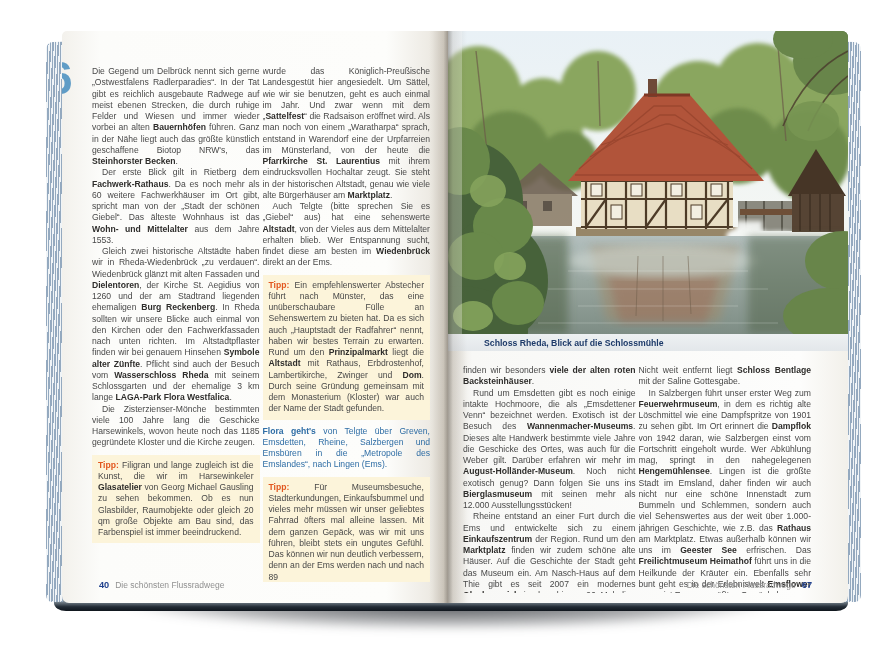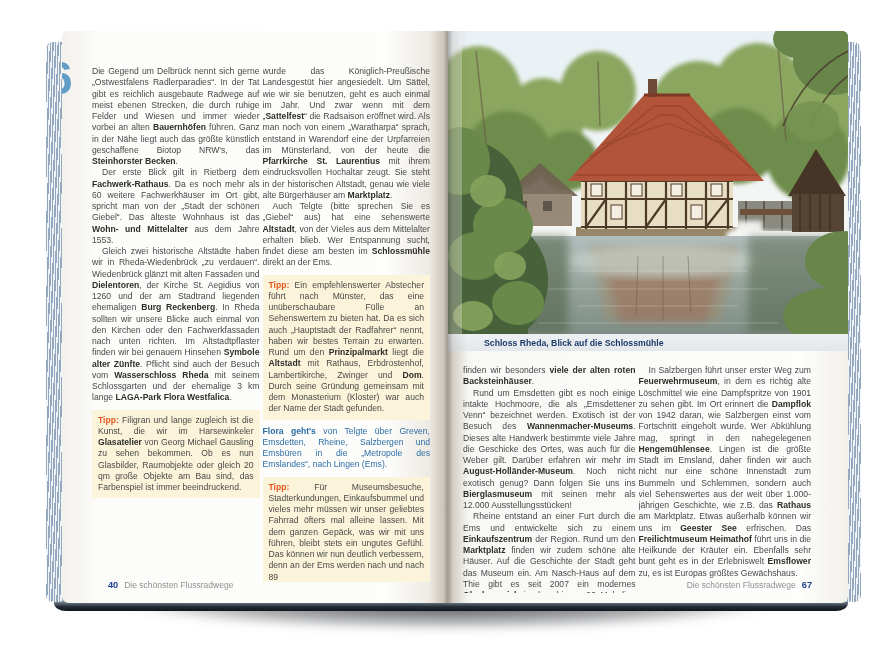--- a/index.html
+++ b/index.html
@@ -49,21 +49,21 @@
   .col{flex:1;min-width:0;overflow:hidden}
   .col p{margin:0;font-size:8.6px;line-height:11.25px;text-align:justify;color:#484848;
          -webkit-hyphens:auto;hyphens:auto}
   .col p.ind{text-indent:10px}
   .col p.tip{background:var(--tip-bg,#fcf4da);padding:5px 6px;margin:6px 0;text-indent:0}
   .b{font-weight:700;color:#2e2d2b}
   .c-tip{color:var(--tip-label,#e2571f);font-weight:700}
   .c-blue{color:var(--accent,#2e6da5)}
   .footer{position:absolute;bottom:13px;font-size:8.5px;color:#909090;display:flex;gap:6px;align-items:baseline}
   .footer .pnum{font-weight:700;color:var(--pagenum,#21418d);font-size:9.2px}
-  .page-left .footer{left:46px}
+  .page-left .footer{left:37px}
   .page-right .footer{right:36px}
   .chapter-num{
     position:absolute;left:-15px;top:24px;font-size:46px;font-weight:700;
     color:#5f9cc6;letter-spacing:0;line-height:1;
   }
   
   .photo-wrap{position:absolute;left:0;top:0;width:400px;height:303px;overflow:hidden}
   .photo-wrap svg{display:block}
   .caption{
     position:absolute;left:0;top:303px;width:400px;height:17px;
@@ -81,25 +81,26 @@
   <div class="fore-edge left"></div>
   <div class="fore-edge right"></div>
 
   <div class="page page-left">
     <div class="chapter-num">6</div>
     <div class="cols">
       <div class="col">
           <p class=""><span>Die Gegend um Delbrück nennt sich gerne „Ostwestfalens Radlerparadies“. In der Tat gibt es reichlich ausgebaute Radwege auf meist ebenen Strecken, die durch ruhige Felder und Wiesen und immer wieder vorbei an alten </span><span class="b">Bauernhöfen</span><span> führen. Ganz in der Nähe liegt auch das größte künstlich geschaffene Biotop NRW's, das </span><span class="b">Steinhorster Becken</span><span>.</span></p>
           <p class="ind"><span>Der erste Blick gilt in Rietberg dem </span><span class="b">Fachwerk-Rathaus</span><span>. Da es noch mehr als 60 weitere Fachwerkhäuser im Ort gibt, spricht man von der „Stadt der schönen Giebel“. Das älteste Wohnhaus ist das </span><span class="b">Wohn- und Mittelalter</span><span> aus dem Jahre 1553.</span></p>
           <p class="ind"><span>Gleich zwei historische Altstädte haben wir in Rheda-Wiedenbrück „zu verdauen“. Wiedenbrück glänzt mit alten Fassaden und </span><span class="b">Dielentoren</span><span>, der Kirche St. Aegidius von 1260 und der am Stadtrand liegenden ehemaligen </span><span class="b">Burg Reckenberg</span><span>. In Rheda sollten wir unsere Blicke auch einmal von den Kirchen oder den Fachwerkfassaden nach unten richten. Im Altstadtpflaster finden wir bei genauem Hinsehen </span><span class="b">Symbole alter Zünfte</span><span>. Pflicht sind auch der Besuch vom </span><span class="b">Wasserschloss Rheda</span><span> mit seinem Schlossgarten und der ehemalige 3 km lange </span><span class="b">LAGA-Park Flora Westfalica</span><span>.</span></p>
+          <p class="ind"><span>Die Zisterzienser-Mönche bestimmten viele 100 Jahre lang die Geschicke Harsewinkels, wovon heute noch das 1185 gegründete Kloster und die Kirche zeugen.</span></p>
           <p class="tip "><span class="c-tip">Tipp:</span><span> Filigran und lange zugleich ist die Kunst, die wir im Harsewinkeler </span><span class="b">Glasatelier</span><span> von Georg Michael Gausling zu sehen bekommen. Ob es nun Glasbilder, Raumobjekte oder gleich 20 qm große Objekte am Bau sind, das Farbenspiel ist immer beeindruckend.</span></p>
         </div>
       <div class="col">
           <p class=""><span>wurde das Königlich-Preußische Landesgestüt hier angesiedelt. Um Sättel, wie wir sie benutzen, geht es auch einmal im Jahr. Und zwar wenn mit dem „</span><span class="b">Sattelfest</span><span>“ die Radsaison eröffnet wird. Als man noch von einem „Waratharpa“ sprach, entstand in Warendorf eine der Urpfarreien im Münsterland, von der heute die </span><span class="b">Pfarrkirche St. Laurentius</span><span> mit ihrem eindrucksvollen Hochaltar zeugt. Sie steht in der historischen Altstadt, genau wie viele alte Bürgerhäuser am </span><span class="b">Marktplatz</span><span>.</span></p>
-          <p class="ind"><span>Auch Telgte (bitte sprechen Sie es „Giebel“ aus) hat eine sehenswerte </span><span class="b">Altstadt</span><span>, von der Vieles aus dem Mittelalter erhalten blieb. Wer Entspannung sucht, findet diese am besten im </span><span class="b">Schlossmühle</span><span> direkt an der Ems.</span></p>
+          <p class="ind"><span>Auch Telgte (bitte sprechen Sie es „Giebel“ aus) hat eine sehenswerte </span><span class="b">Altstadt</span><span>, von der Vieles aus dem Mittelalter erhalten blieb. Wer Entspannung sucht, findet diese am besten im </span><span class="b">Wiedenbrück</span><span> direkt an der Ems.</span></p>
           <p class="tip "><span class="c-tip">Tipp:</span><span> Ein empfehlenswerter Abstecher führt nach Münster, das eine unüberschaubare Fülle an Sehenswertem zu bieten hat. Da es sich auch „Hauptstadt der Radfahrer“ nennt, haben wir bestes Terrain zu erwarten. Rund um den </span><span class="b">Prinzipalmarkt</span><span> liegt die </span><span class="b">Altstadt</span><span> mit Rathaus, Erbdrostenhof, Lambertikirche, Zwinger und </span><span class="b">Dom</span><span>. Durch seine Gründung gemeinsam mit dem Monasterium (Kloster) war auch der Name der Stadt gefunden.</span></p>
           <p class=""><span class="b c-blue">Flora geht's</span><span class="c-blue"> von Telgte über Greven, Emsdetten, Rheine, Salzbergen und Emsbüren in die „Metropole des Emslandes“, nach Lingen (Ems).</span></p>
           <p class="tip "><span class="c-tip">Tipp:</span><span> Für Museumsbesuche, Stadterkundungen, Einkaufsbummel und vieles mehr müssen wir unser geliebtes Fahrrad öfters mal alleine lassen. Mit dem ganzen Gepäck, was wir mit uns führen, bleibt stets ein ungutes Gefühl. Das können wir nun deutlich verbessern, denn an der Ems werden nach und nach 89 </span></p>
         </div>
     </div>
     <div class="footer">
       <span class="pnum">40</span>
       <span>Die schönsten Flussradwege</span>
     </div>
   </div>
@@ -277,20 +278,21 @@
       </svg>
     </div>
     <div class="caption">Schloss Rheda, Blick auf die Schlossmühle</div>
     <div class="cols">
       <div class="col">
           <p class=""><span>finden wir besonders </span><span class="b">viele der alten roten Backsteinhäuser</span><span>.</span></p>
           <p class="ind"><span>Rund um Emsdetten gibt es noch einige intakte Hochmoore, die als „Emsdettener Venn“ bezeichnet werden. Exotisch ist der Besuch des </span><span class="b">Wannenmacher-Museums</span><span>. Dieses alte Handwerk bestimmte viele Jahre die Geschicke des Ortes, was auch für die Weber gilt. Darüber erfahren wir mehr im </span><span class="b">August-Holländer-Museum</span><span>. Noch nicht exotisch genug? Dann folgen Sie uns ins </span><span class="b">Bierglasmuseum</span><span> mit seinen mehr als 12.000 Ausstellungsstücken!</span></p>
           <p class="ind"><span>Rheine entstand an einer Furt durch die Ems und entwickelte sich zu einem </span><span class="b">Einkaufszentrum</span><span> der Region. Rund um den </span><span class="b">Marktplatz</span><span> finden wir zudem schöne alte Häuser. Auf die Geschichte der Stadt geht das Museum ein. Am Nasch-Haus auf dem Thie gibt es seit 2007 ein modernes </span><span class="b">Glockenspiel</span><span>, in dem bis zu 96 Melodien ertönen können.</span></p>
         </div>
       <div class="col">
+          <p class=""><span>Nicht weit entfernt liegt </span><span class="b">Schloss Bentlage</span><span> mit der Saline Gottesgabe.</span></p>
           <p class="ind"><span>In Salzbergen führt unser erster Weg zum </span><span class="b">Feuerwehrmuseum</span><span>, in dem es richtig alte Löschmittel wie eine Dampfspritze von 1901 zu sehen gibt. Im Ort erinnert die </span><span class="b">Dampflok</span><span> von 1942 daran, wie Salzbergen einst vom Fortschritt eingeholt wurde. Wer Abkühlung mag, springt in den nahegelegenen </span><span class="b">Hengemühlensee</span><span>. Lingen ist die größte Stadt im Emsland, daher finden wir auch nicht nur eine schöne Innenstadt zum Bummeln und Schlemmen, sondern auch viel Sehenswertes aus der weit über 1.000-jährigen Geschichte, wie z.B. das </span><span class="b">Rathaus</span><span> am Marktplatz. Etwas außerhalb können wir uns im </span><span class="b">Geester See</span><span> erfrischen. Das </span><span class="b">Freilichtmuseum Heimathof</span><span> führt uns in die Heilkunde der Kräuter ein. Ebenfalls sehr bunt geht es in der Erlebniswelt </span><span class="b">Emsflower</span><span> zu, es ist Europas größtes Gewächshaus.</span></p>
         </div>
     </div>
     <div class="footer">
       <span>Die schönsten Flussradwege</span>
       <span class="pnum">67</span>
     </div>
   </div>
 
   <div class="gutter"></div>

